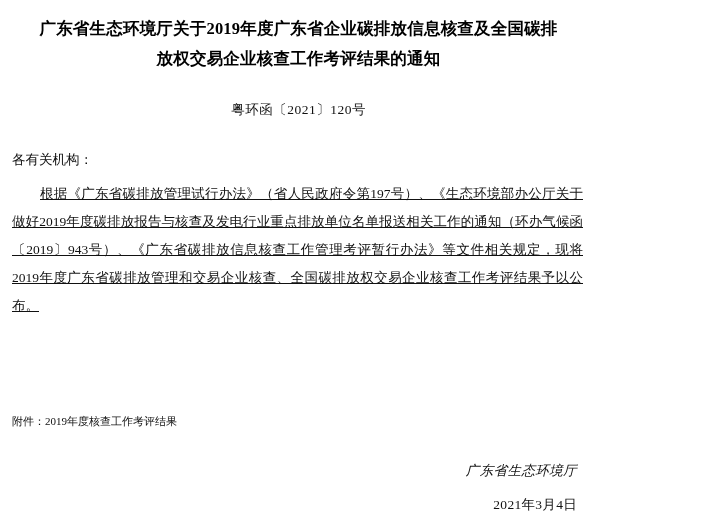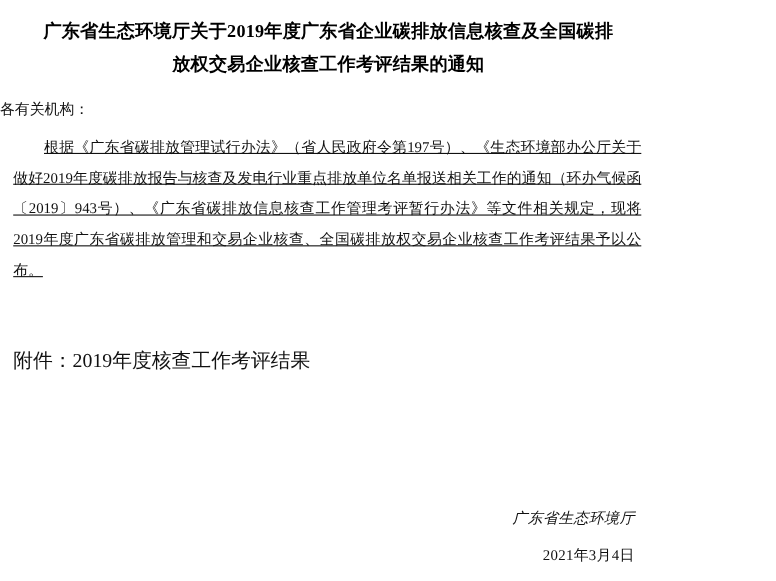--- a/index.html
+++ b/index.html
@@ -33,36 +33,37 @@
   .doc-number {
     text-align: center;
     font-size: 13.5px;
     line-height: 20px;
     margin-top: 26px;
     letter-spacing: 0.5px;
   }
   .salutation {
     font-size: 13.5px;
     line-height: 20px;
-    margin-top: 16px;
+    margin-top: 30px;
+    padding-left: 12px;
   }
   .body-text {
     font-size: 13.5px;
     line-height: 28px;
     margin-top: 10px;
     padding: 0 14px 0 12px;
     text-align: justify;
     text-justify: inter-ideograph;
     text-indent: 28px;
     text-decoration: underline;
   }
   .attachment {
-    font-size: 18px;
+    font-size: 11px;
     line-height: 20px;
-    margin-top: 58px;
+    margin-top: 91px;
     padding-left: 12px;
   }
   .signature {
     position: absolute;
     right: 20px;
     bottom: 48px;
     font-size: 13.5px;
     font-style: italic;
     font-family: Liberation Sans, sans-serif;
     text-align: right;
@@ -77,20 +78,21 @@
     letter-spacing: 0.3px;
   }
 </style>
 </head>
 <body>
 
 <div class="page">
 
   <h1 class="doc-title">广东省生态环境厅关于2019年度广东省企业碳排放信息核查及全国碳排放权交易企业核查工作考评结果的通知</h1>
 
+  <div class="doc-number">粤环函〔2021〕120号</div>
 
   <div class="salutation">各有关机构：</div>
 
   <div class="body-text">根据《广东省碳排放管理试行办法》（省人民政府令第197号）、《生态环境部办公厅关于做好2019年度碳排放报告与核查及发电行业重点排放单位名单报送相关工作的通知（环办气候函〔2019〕943号）、《广东省碳排放信息核查工作管理考评暂行办法》等文件相关规定，现将2019年度广东省碳排放管理和交易企业核查、全国碳排放权交易企业核查工作考评结果予以公布。</div>
 
   <div class="attachment">附件：2019年度核查工作考评结果</div>
 
   <div class="signature">广东省生态环境厅</div>
 
   <div class="sig-date">2021年3月4日</div>

